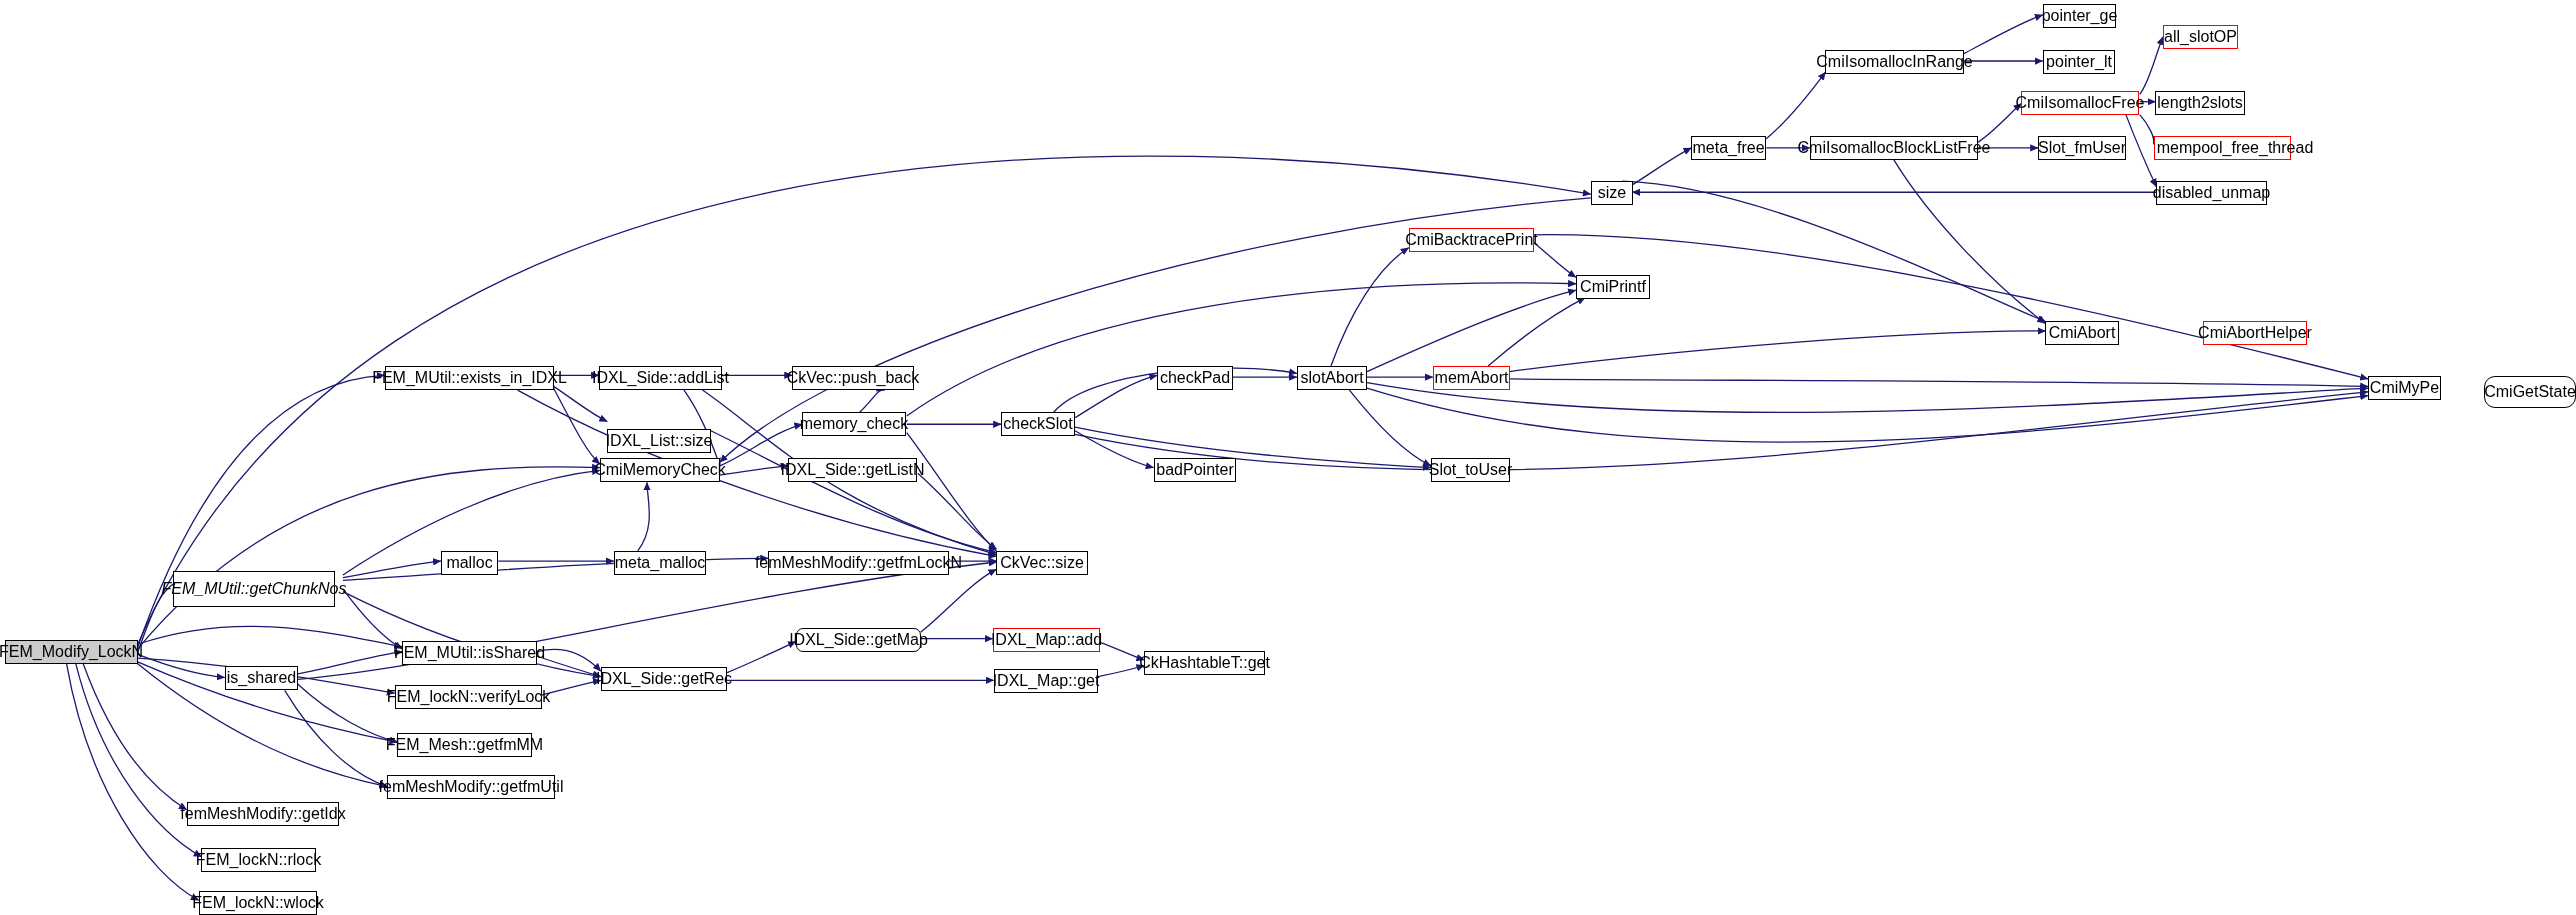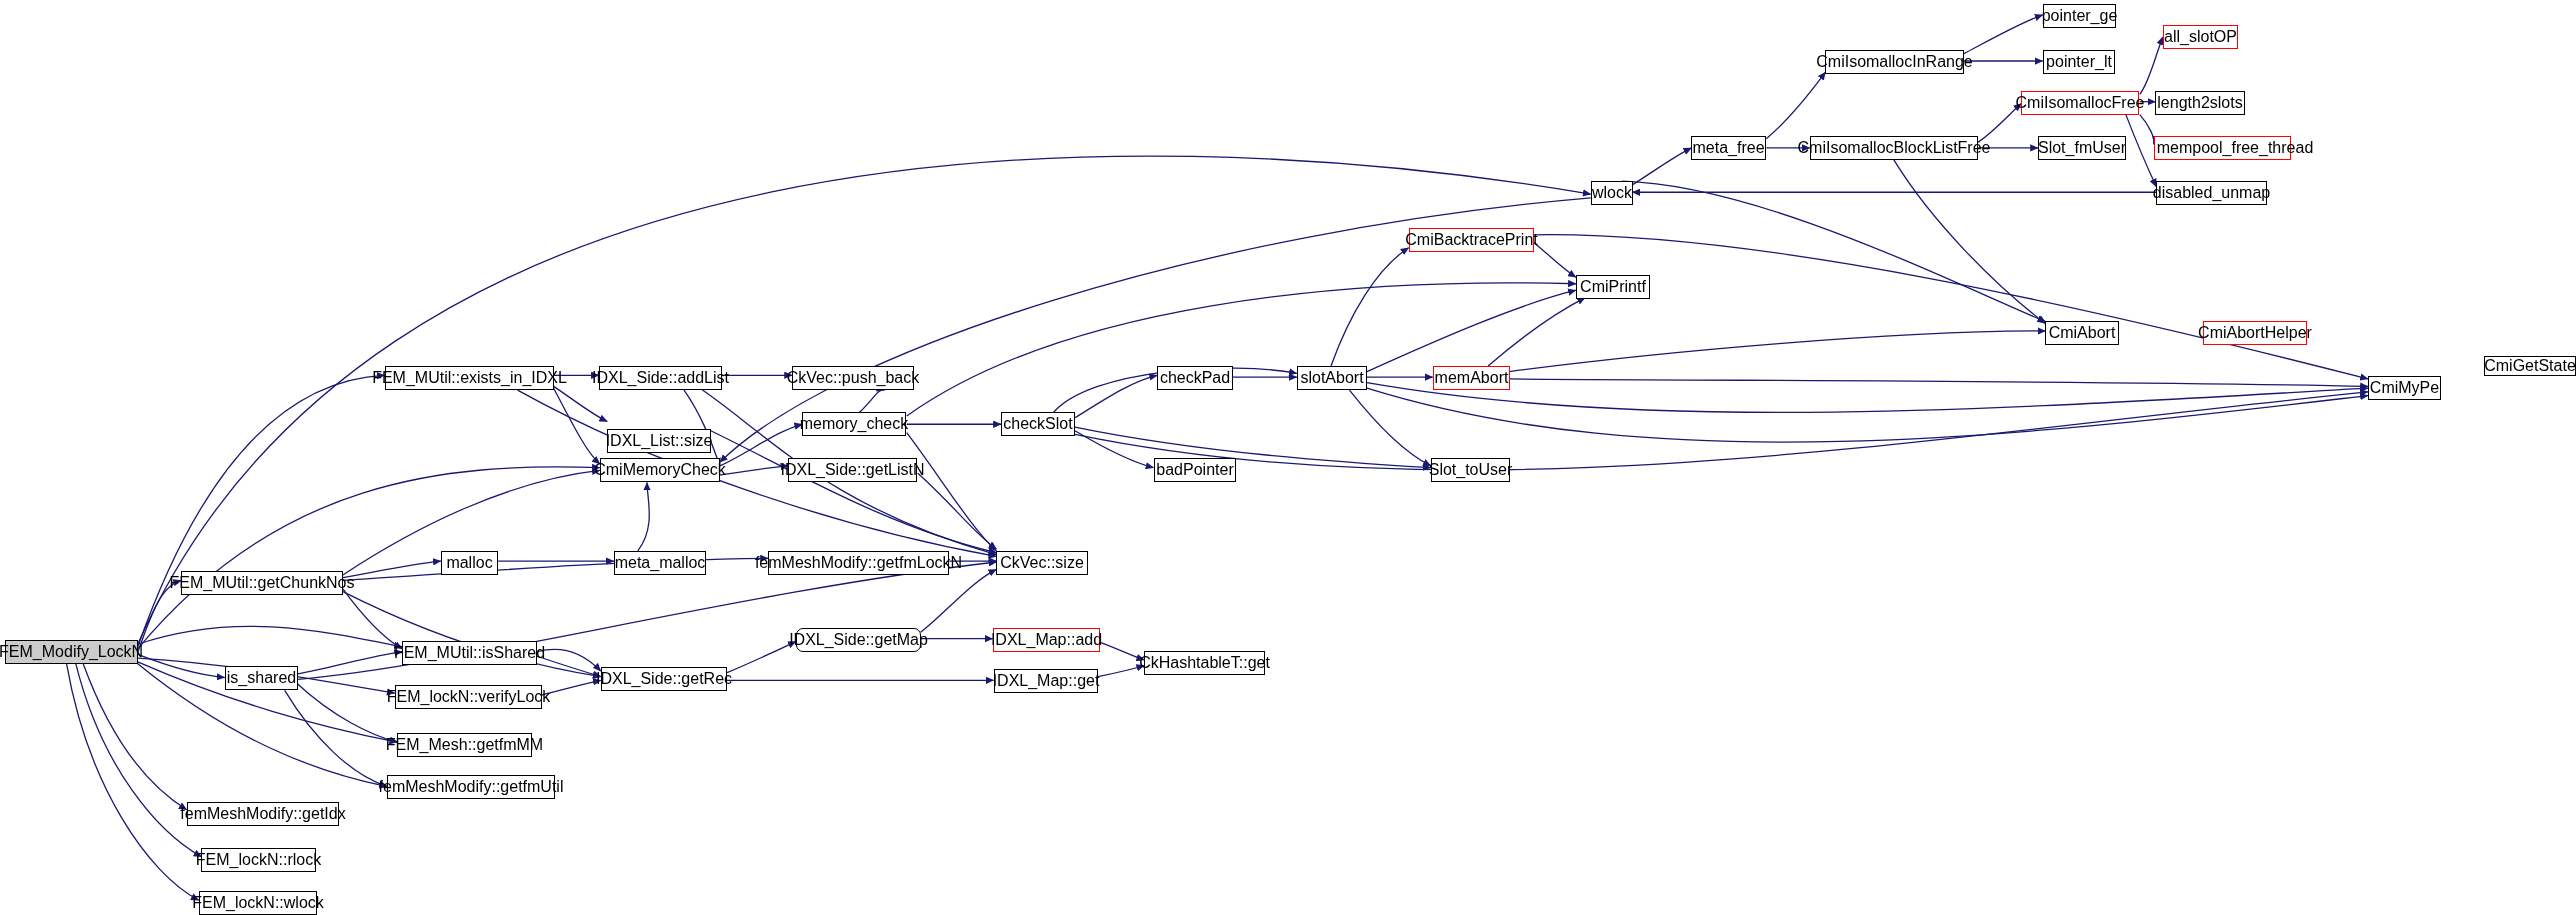--- a/index.html
+++ b/index.html
@@ -154,21 +154,21 @@
       </div>
       <div class="node" style="left: 187px; top: 802px; width: 152px; height: 24px;">
         <span>femMeshModify::getIdx</span>
       </div>
       <div class="node" style="left: 201px; top: 848px; width: 115px; height: 24px;">
         <span>FEM_lockN::rlock</span>
       </div>
       <div class="node" style="left: 199px; top: 891px; width: 118px; height: 24px;">
         <span>FEM_lockN::wlock</span>
       </div>
-      <div class="node" style="left: 181px; top: 571px; width: 162px; height: 24px;">
+      <div class="node" style="left: 173px; top: 571px; width: 162px; height: 36px; font-style: italic;">
         <span>FEM_MUtil::getChunkNos</span>
       </div>
       <div class="node" style="left: 385px; top: 366px; width: 169px; height: 24px;">
         <span>FEM_MUtil::exists_in_IDXL</span>
       </div>
       <div class="node" style="left: 607px; top: 412px; width: 104px; height: 24px; margin-top: 17px;">
         <span>IDXL_List::size</span>
       </div>
       <div class="node" style="left: 600px; top: 458px; width: 120px; height: 24px;">
         <span>CmiMemoryCheck</span>
@@ -242,21 +242,21 @@
       <div class="node" style="left: 1431px; top: 458px; width: 79px; height: 24px;">
         <span>Slot_toUser</span>
       </div>
       <div class="node red" style="left: 1409px; top: 228px; width: 125px; height: 24px;">
         <span>CmiBacktracePrint</span>
       </div>
       <div class="node" style="left: 1576px; top: 275px; width: 74px; height: 24px;">
         <span>CmiPrintf</span>
       </div>
       <div class="node" style="left: 1591px; top: 181px; width: 42px; height: 24px;">
-        <span>wlock</span>
+        <span>size</span>
       </div>
       <div class="node" style="left: 1691px; top: 136px; width: 75px; height: 24px;">
         <span>meta_free</span>
       </div>
       <div class="node" style="left: 1810px; top: 136px; width: 168px; height: 24px;">
         <span>CmiIsomallocBlockListFree</span>
       </div>
       <div class="node" style="left: 1825px; top: 50px; width: 139px; height: 24px;">
         <span>CmiIsomallocInRange</span>
       </div>
@@ -286,18 +286,18 @@
       </div>
       <div class="node" style="left: 2045px; top: 321px; width: 74px; height: 24px;">
         <span>CmiAbort</span>
       </div>
       <div class="node red" style="left: 2203px; top: 321px; width: 104px; height: 24px;">
         <span>CmiAbortHelper</span>
       </div>
       <div class="node" style="left: 2368px; top: 376px; width: 73px; height: 24px;">
         <span>CmiMyPe</span>
       </div>
-      <div class="node" style="left: 2484px; top: 356px; width: 92px; height: 20px;">
+      <div class="node" style="left: 2484px; top: 376px; width: 92px; height: 32px; border-radius: 11px;">
         <span>CmiGetState</span>
       </div>
     </div>
 </div>
 
 
 </body></html>

